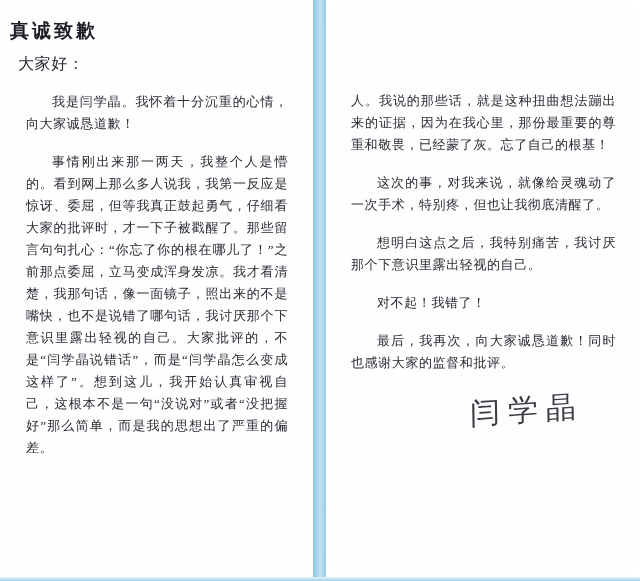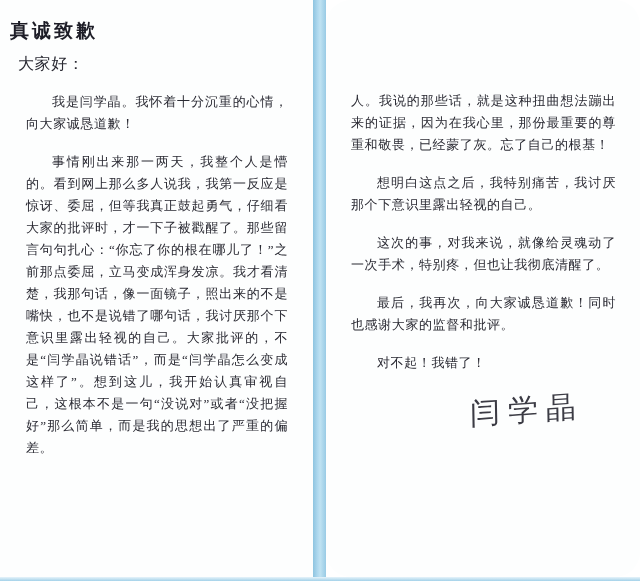--- a/index.html
+++ b/index.html
@@ -91,23 +91,23 @@
     <h1 class="title">真诚致歉</h1>
     <p class="salutation">大家好：</p>
     <p class="para indent">我是闫学晶。我怀着十分沉重的心情，向大家诚恳道歉！</p>
     <p class="para indent">事情刚出来那一两天，我整个人是懵的。看到网上那么多人说我，我第一反应是惊讶、委屈，但等我真正鼓起勇气，仔细看大家的批评时，才一下子被戳醒了。那些留言句句扎心：“你忘了你的根在哪儿了！”之前那点委屈，立马变成浑身发凉。我才看清楚，我那句话，像一面镜子，照出来的不是嘴快，也不是说错了哪句话，我讨厌那个下意识里露出轻视的自己。大家批评的，不是“闫学晶说错话”，而是“闫学晶怎么变成这样了”。想到这儿，我开始认真审视自己，这根本不是一句“没说对”或者“没把握好”那么简单，而是我的思想出了严重的偏差。</p>
   </div>
 
   <div class="gap"></div>
 
   <div class="page right">
     <p class="para">人。我说的那些话，就是这种扭曲想法蹦出来的证据，因为在我心里，那份最重要的尊重和敬畏，已经蒙了灰。忘了自己的根基！</p>
+    <p class="para indent">这次的事，对我来说，就像给灵魂动了一次手术，特别疼，但也让我彻底清醒了。</p>
     <p class="para indent">想明白这点之后，我特别痛苦，我讨厌那个下意识里露出轻视的自己。</p>
-    <p class="para indent">这次的事，对我来说，就像给灵魂动了一次手术，特别疼，但也让我彻底清醒了。</p>
+    <p class="para indent">对不起！我错了！</p>
     <p class="para indent">最后，我再次，向大家诚恳道歉！同时也感谢大家的监督和批评。</p>
-    <p class="para indent">对不起！我错了！</p>
     <div class="sig-row">
       <span class="signature">闫学晶</span>
     </div>
   </div>
 
   <div class="bottom-edge"></div>
 </div>
 
 </body></html>

